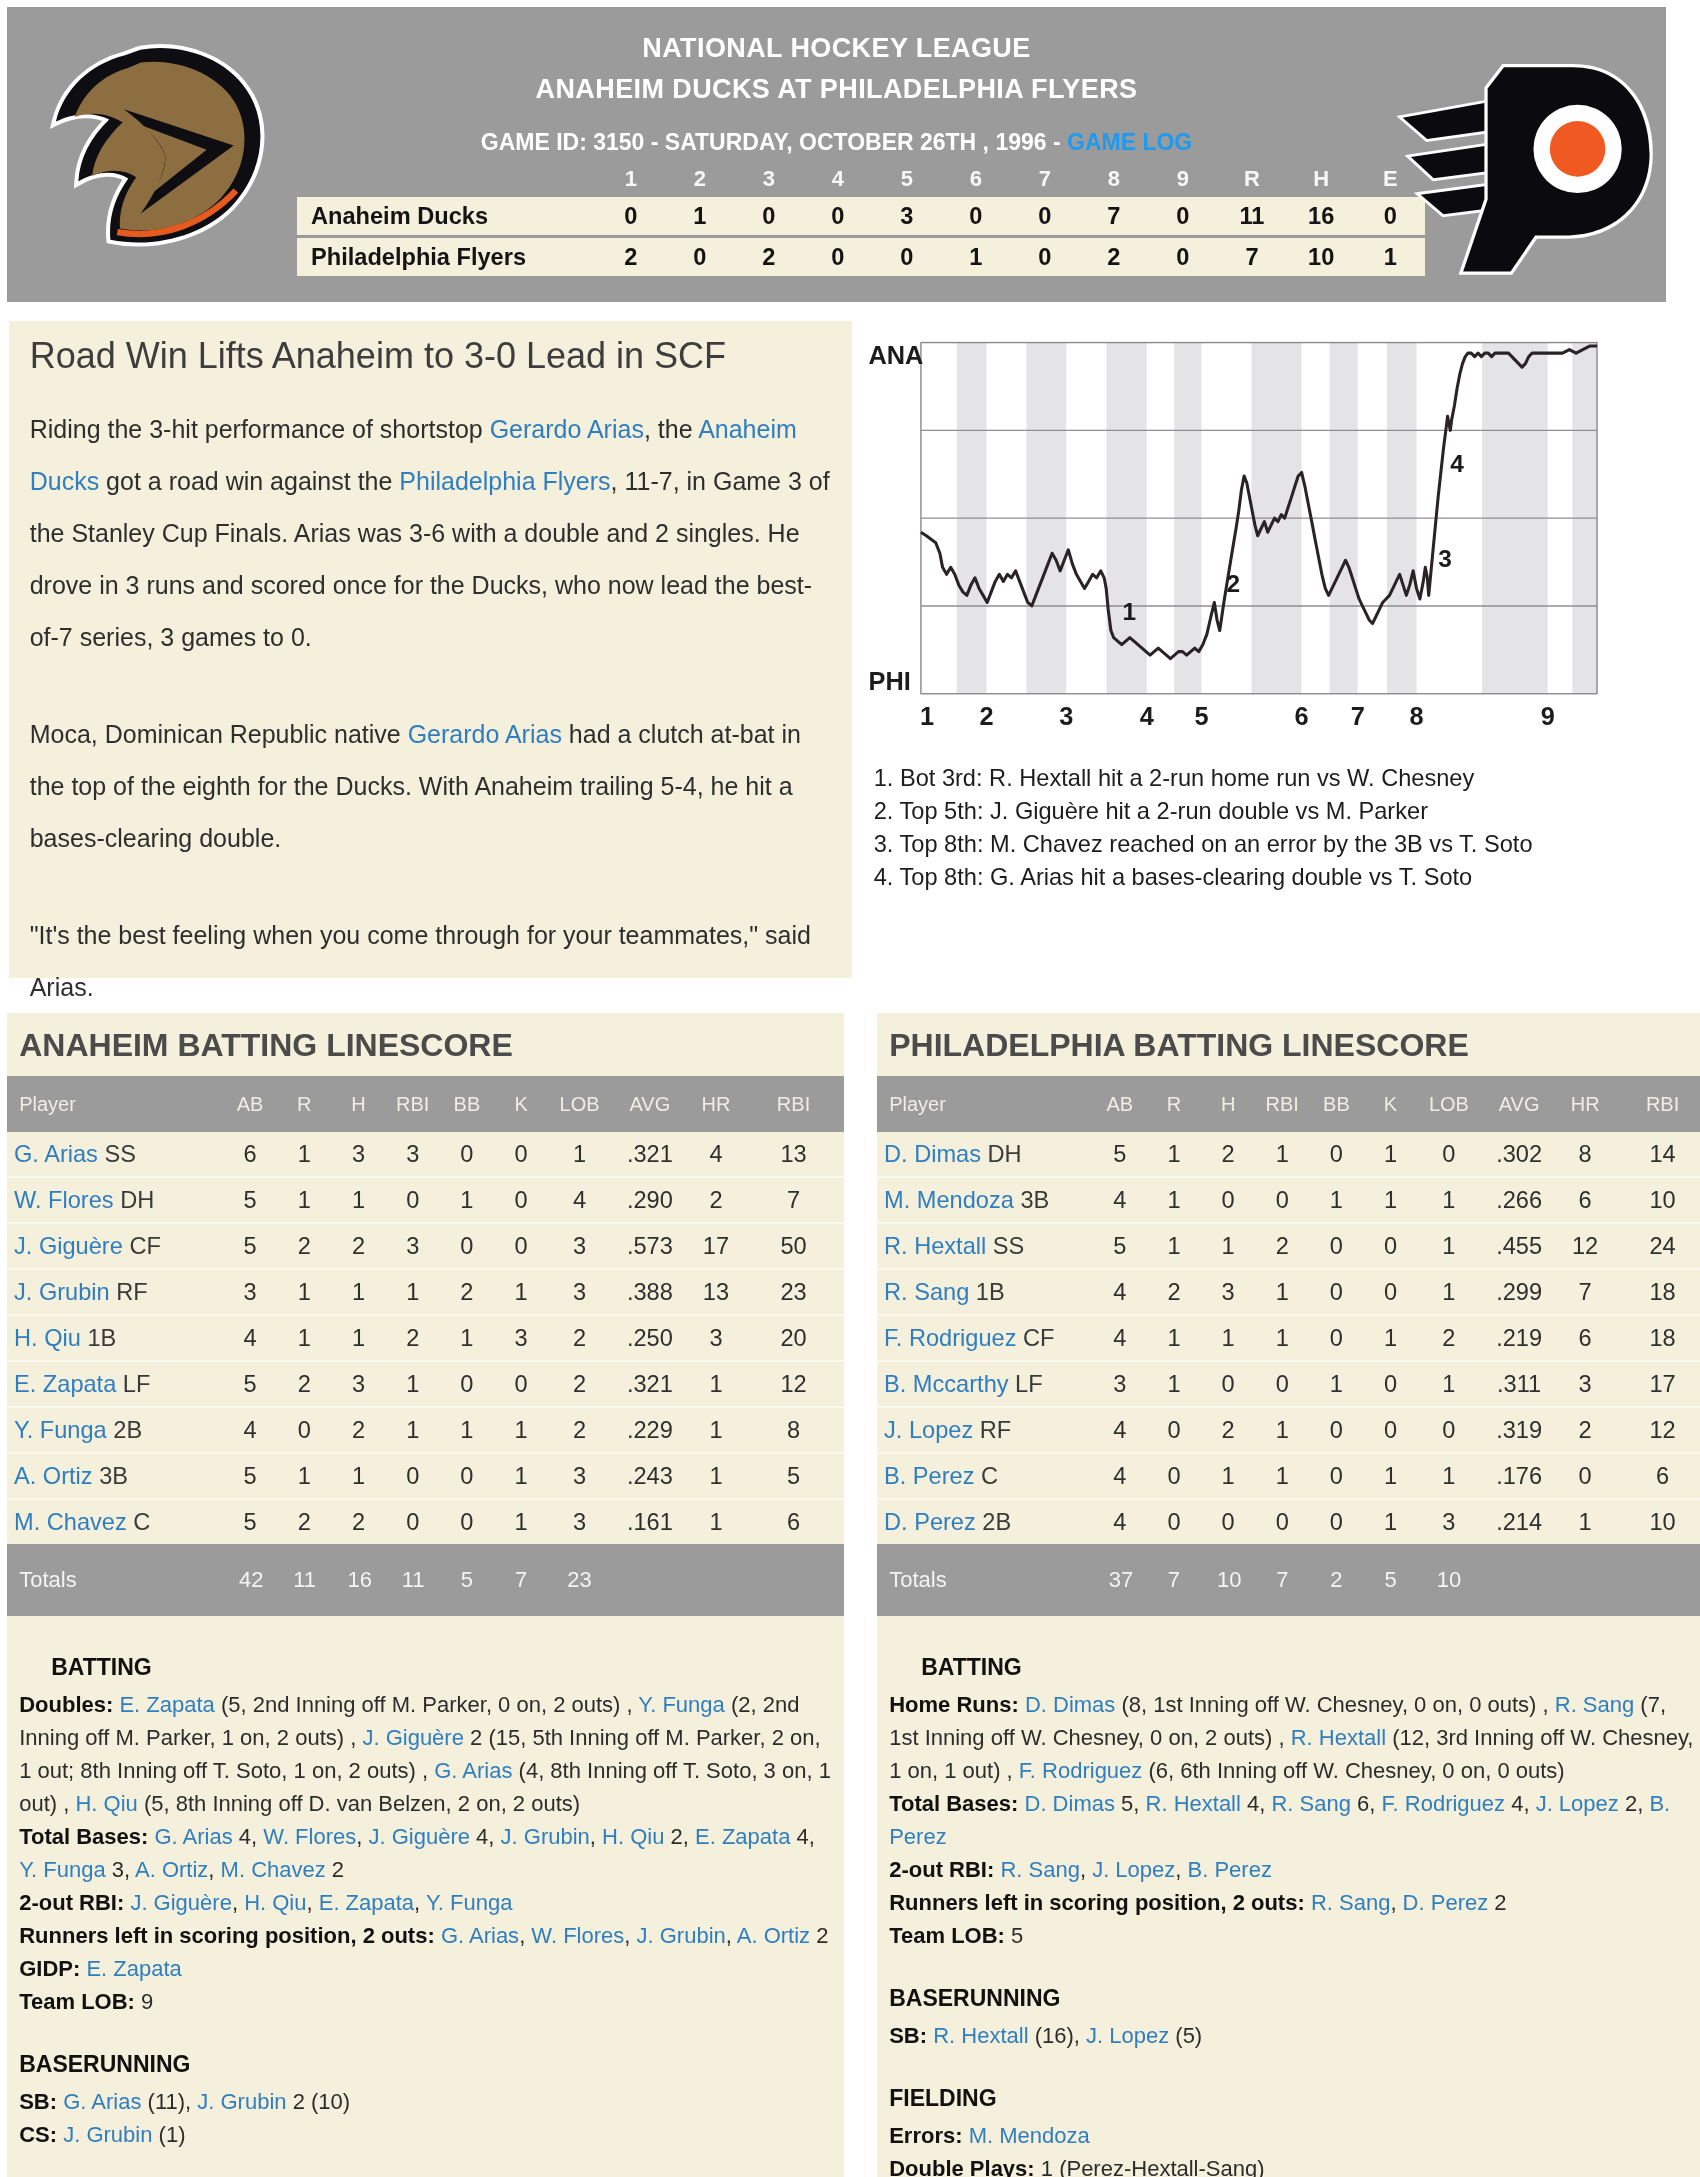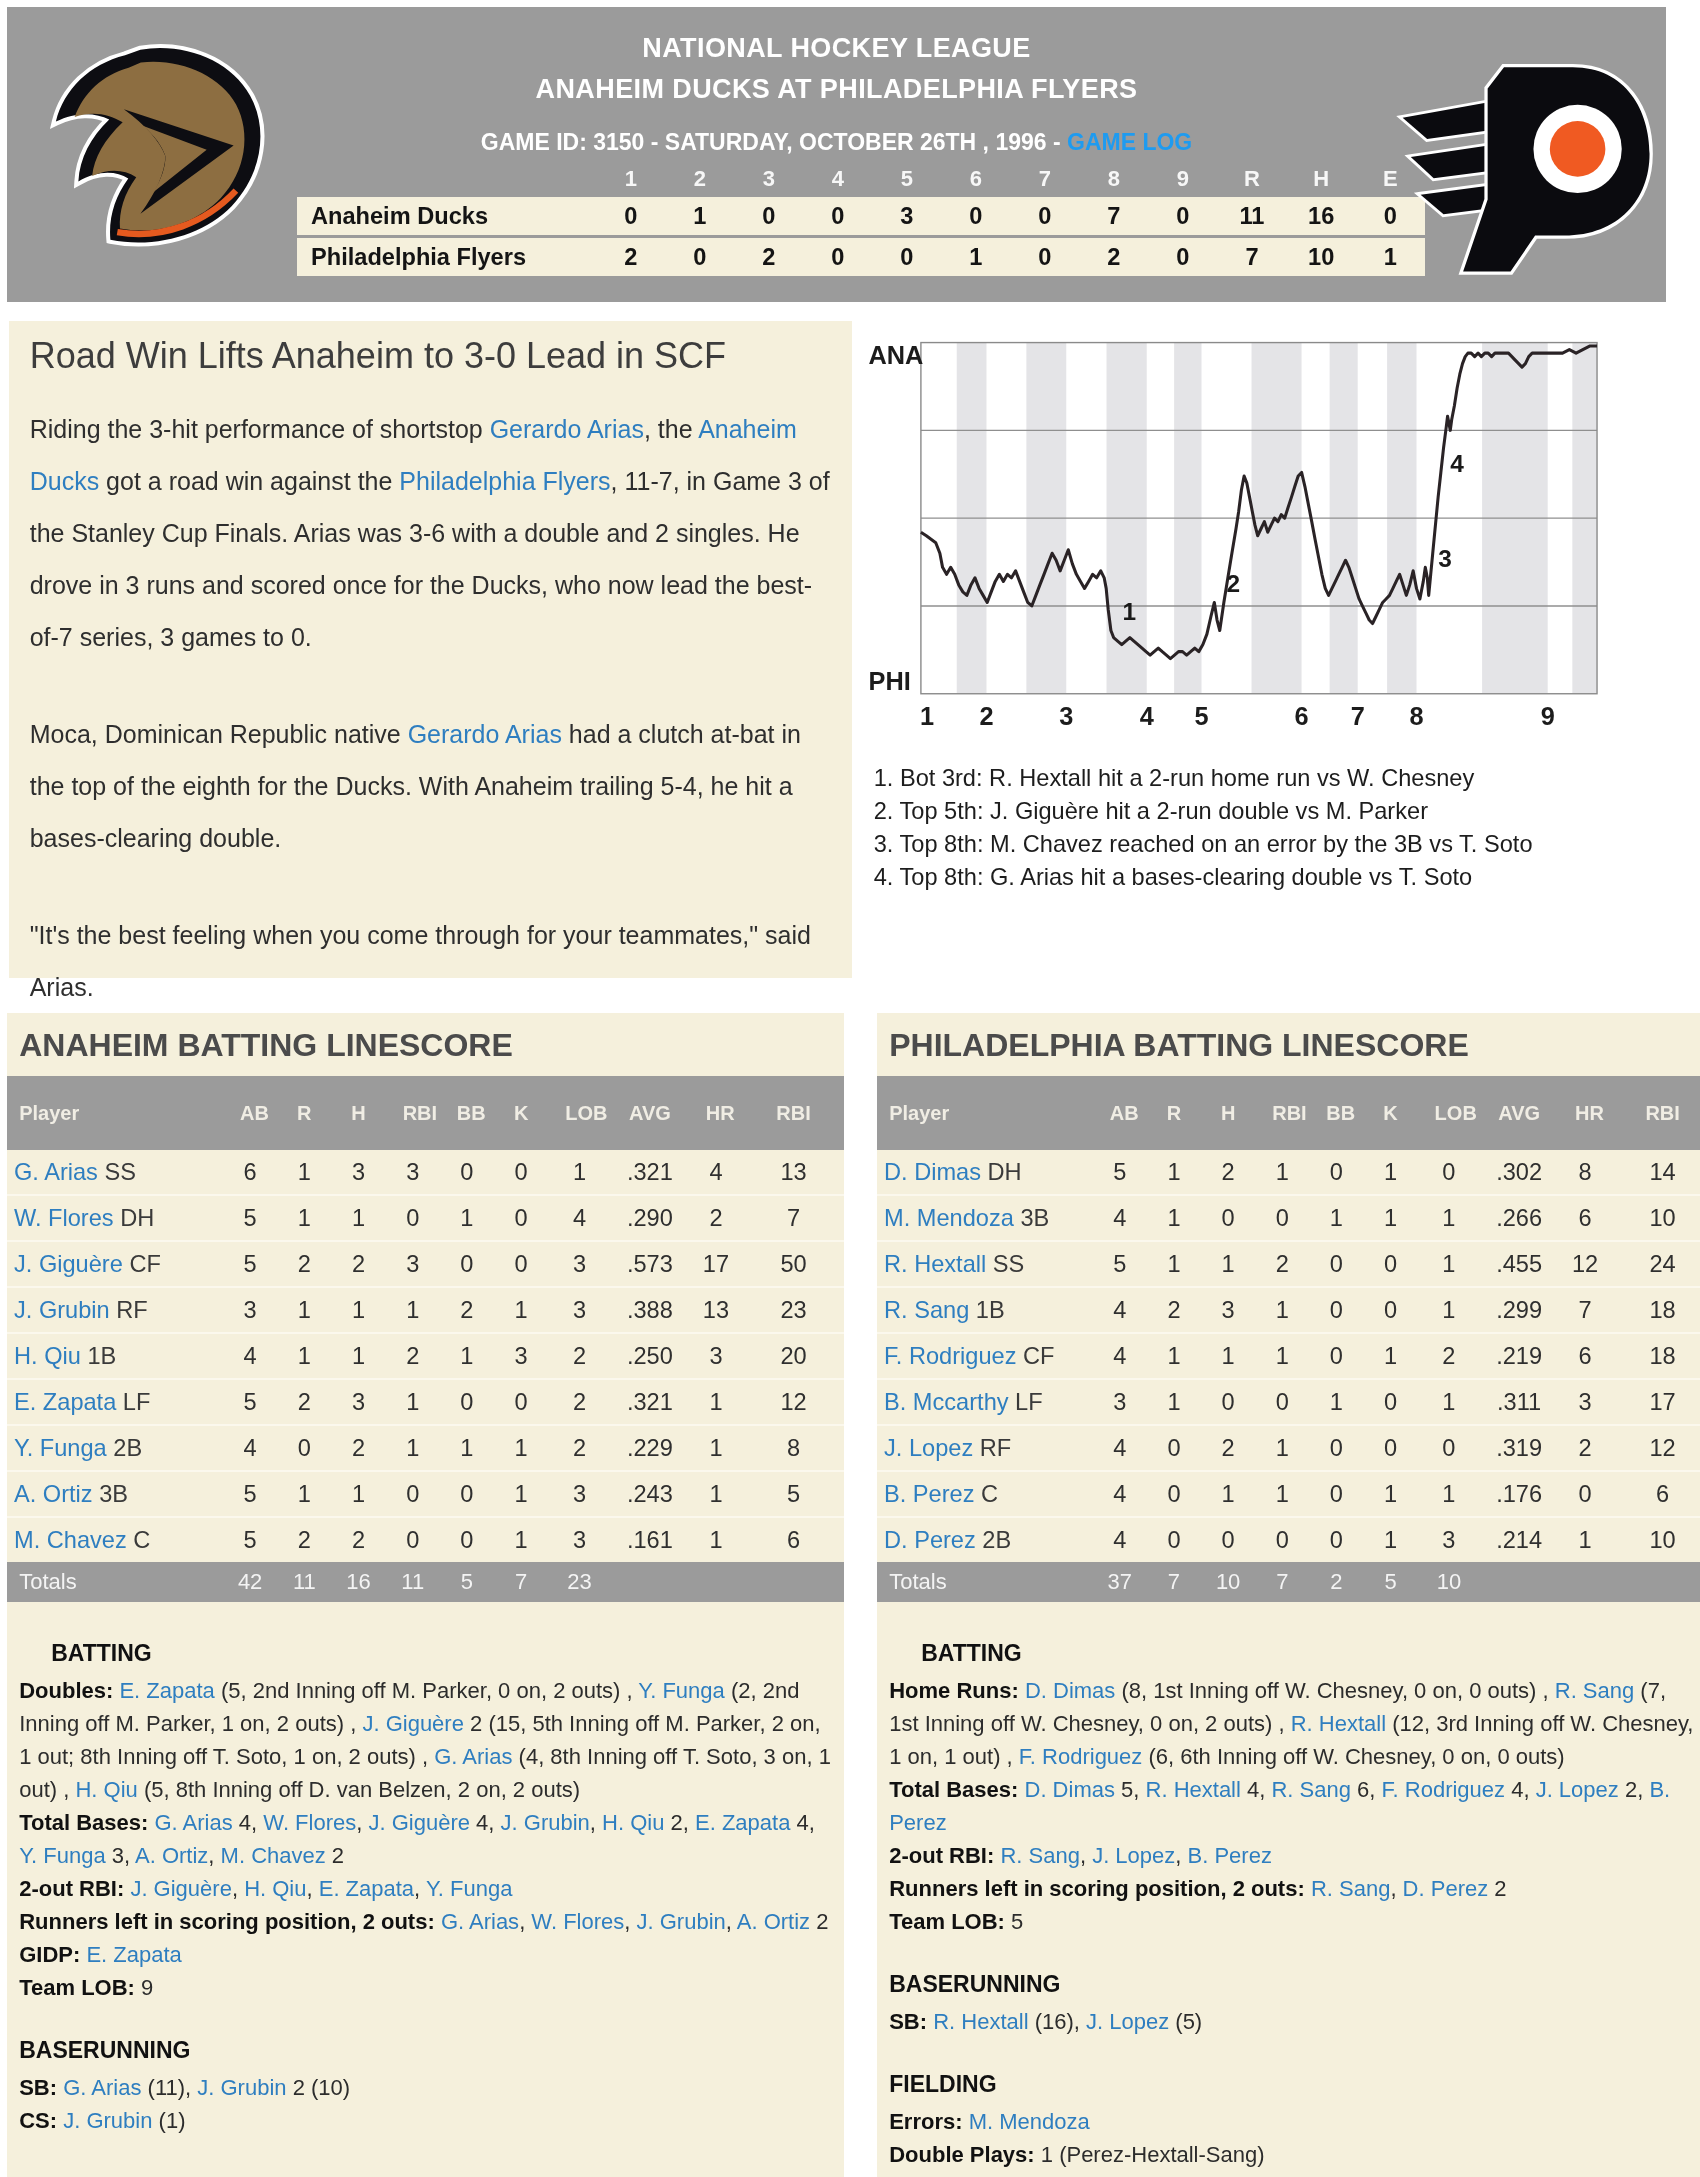--- a/index.html
+++ b/index.html
@@ -48,28 +48,28 @@
   .events{margin:3.5px 0 0 8.7px;font-size:23.6px;line-height:33px;color:#1d1d1d;}
   .events div{white-space:nowrap;}
 
   
   .panel{position:absolute;top:1013px;background:var(--cream);box-sizing:border-box;height:1164px;overflow:hidden;}
   .p-left{left:7px;width:837px;}
   .p-right{left:877px;width:836px;}
   .ptitle{margin:0;padding:14px 12.2px 12.2px;font-size:32px;font-weight:700;color:#4b4b4b;}
   table.stats{width:100%;border-collapse:collapse;table-layout:fixed;}
   table.stats thead tr{background:var(--band-gray);}
-  table.stats thead th{color:#f0ede4;font-weight:700;font-size:20px;height:40px;text-align:center;padding:17px;}
+  table.stats thead th{color:#f0ede4;font-weight:400;font-size:20px;height:40px;text-align:center;padding:8px;}
   table.stats thead th:first-child{text-align:left;padding-left:12.2px;}
   table.stats tbody td{font-size:23.6px;color:#2f2f2f;height:44px;text-align:center;padding:0;border-top:2.6px solid #fbf8ed;}
   table.stats tbody td:first-child{text-align:left;padding-left:7px;border-top-color:#fbf8ed;}
   table.stats tbody tr:first-child td{border-top:none;}
   table.stats .pname{color:var(--link);}
   table.stats .ppos{color:#3a3a3a;}
-  table.stats tfoot td{background:var(--band-gray);color:#f4f4f4;font-size:22px;height:40px;text-align:center;padding:0;}
+  table.stats tfoot td{background:var(--band-gray);color:#f4f4f4;font-size:22px;height:40px;text-align:center;padding:16px;}
   table.stats tfoot td:first-child{text-align:left;padding-left:12.2px;}
   col.c-player{width:25.5%;}
   col.c-n{width:6.4%;}
   col.c-lob{width:7.4%;}
   col.c-avg{width:9.2%;}
   col.c-last{width:11.9%;}
 
   .notes{padding:38px 12.2px 0;}
   .notes h3{font-size:23px;margin:33px 0 7px;color:var(--ink-dark);}
   .notes h3:first-child{margin-top:0;margin-left:32px;}

